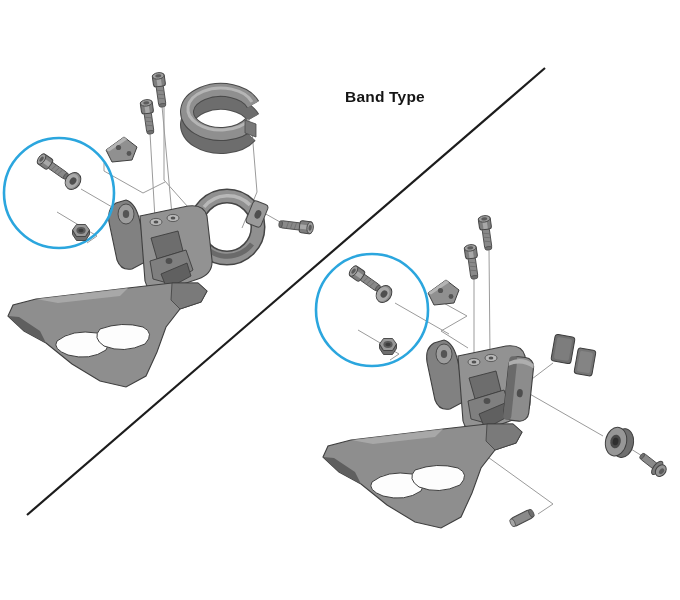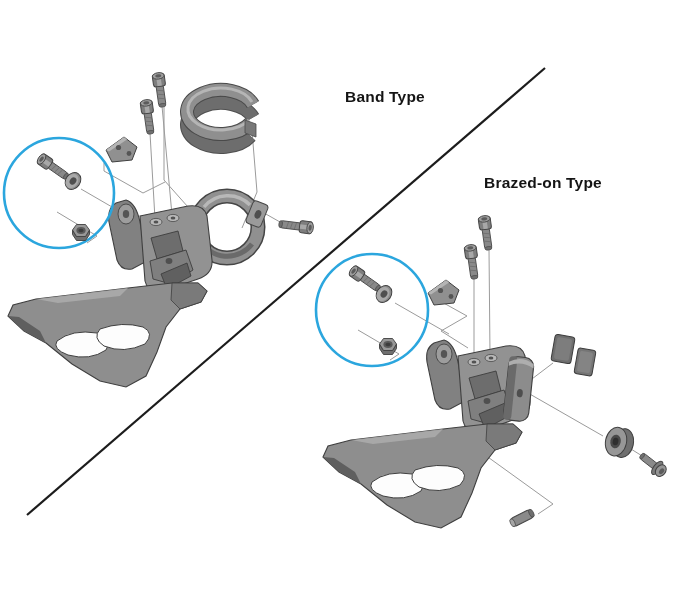--- a/index.html
+++ b/index.html
@@ -225,14 +225,13 @@
       <g transform="translate(384,294) rotate(-55)">
         <use href="#sym-washer"></use>
       </g>
       <g transform="translate(388,345)">
         <use href="#sym-nut"></use>
       </g>
     </g>
   </svg>
 
   <div class="label" id="label-band">Band Type</div>
-  <div class="label" id="label-brazed">Brazed-on Type</div>
 </div>
 
 </body></html>

